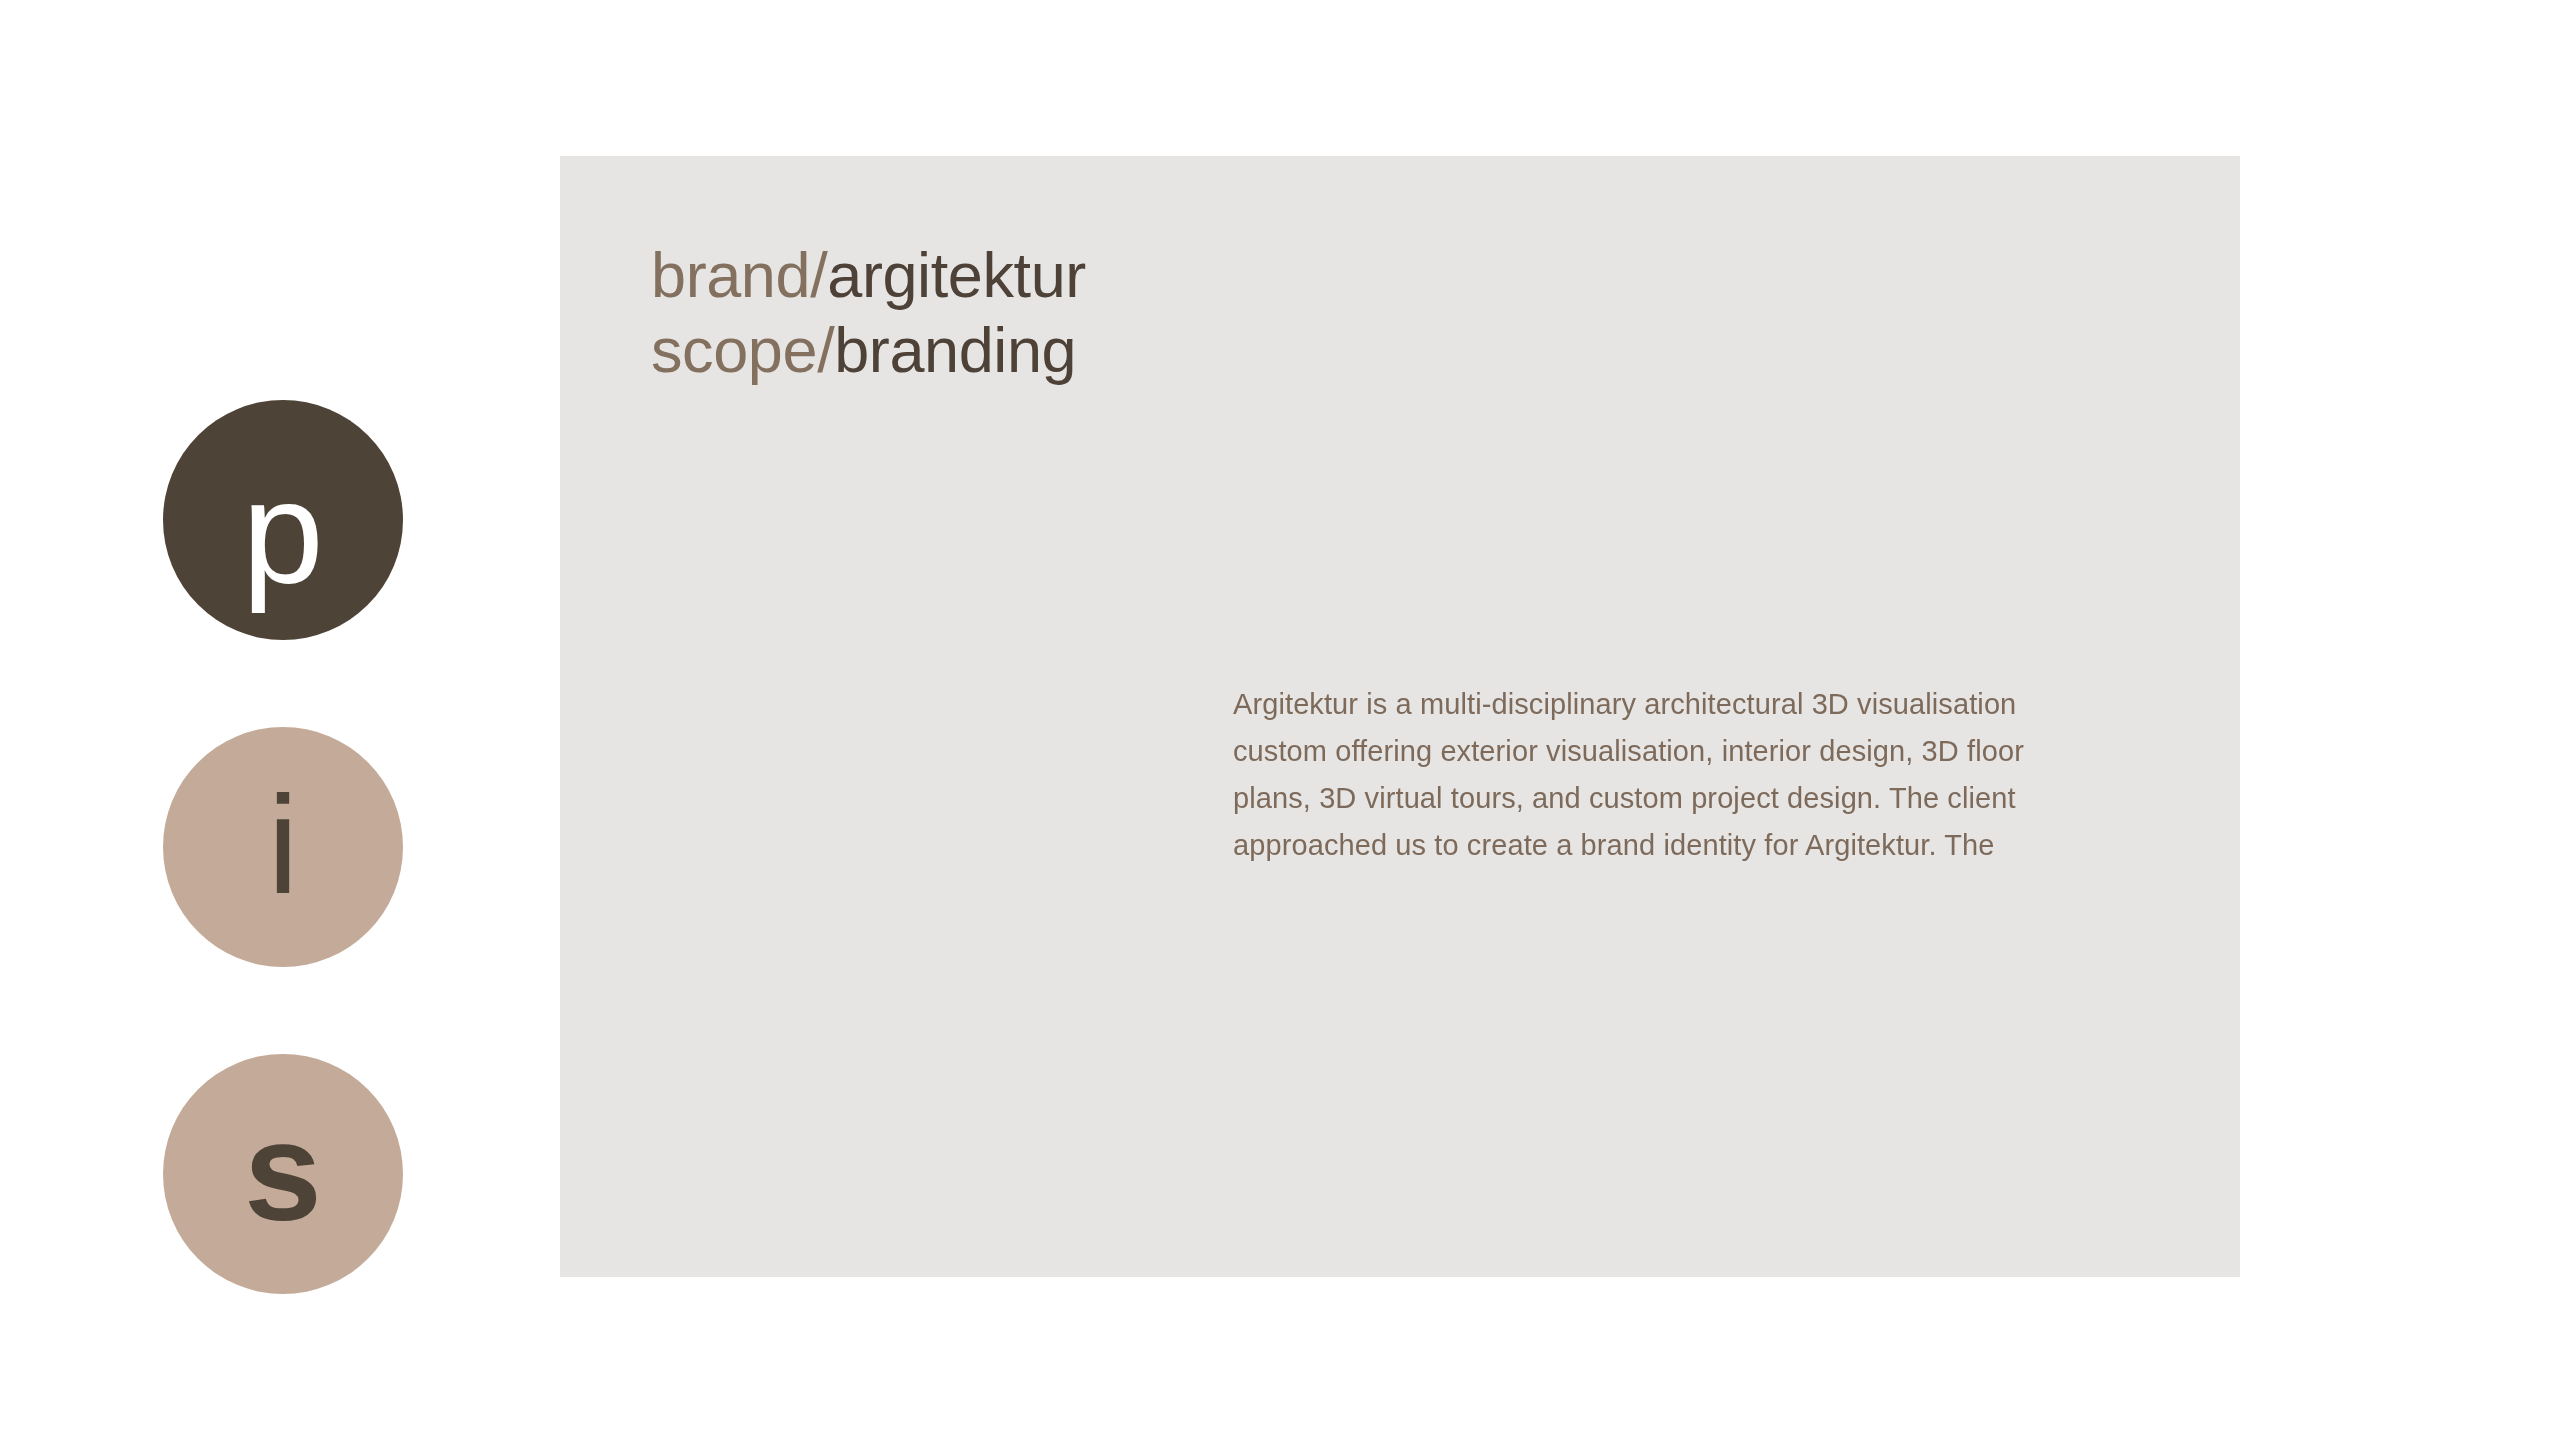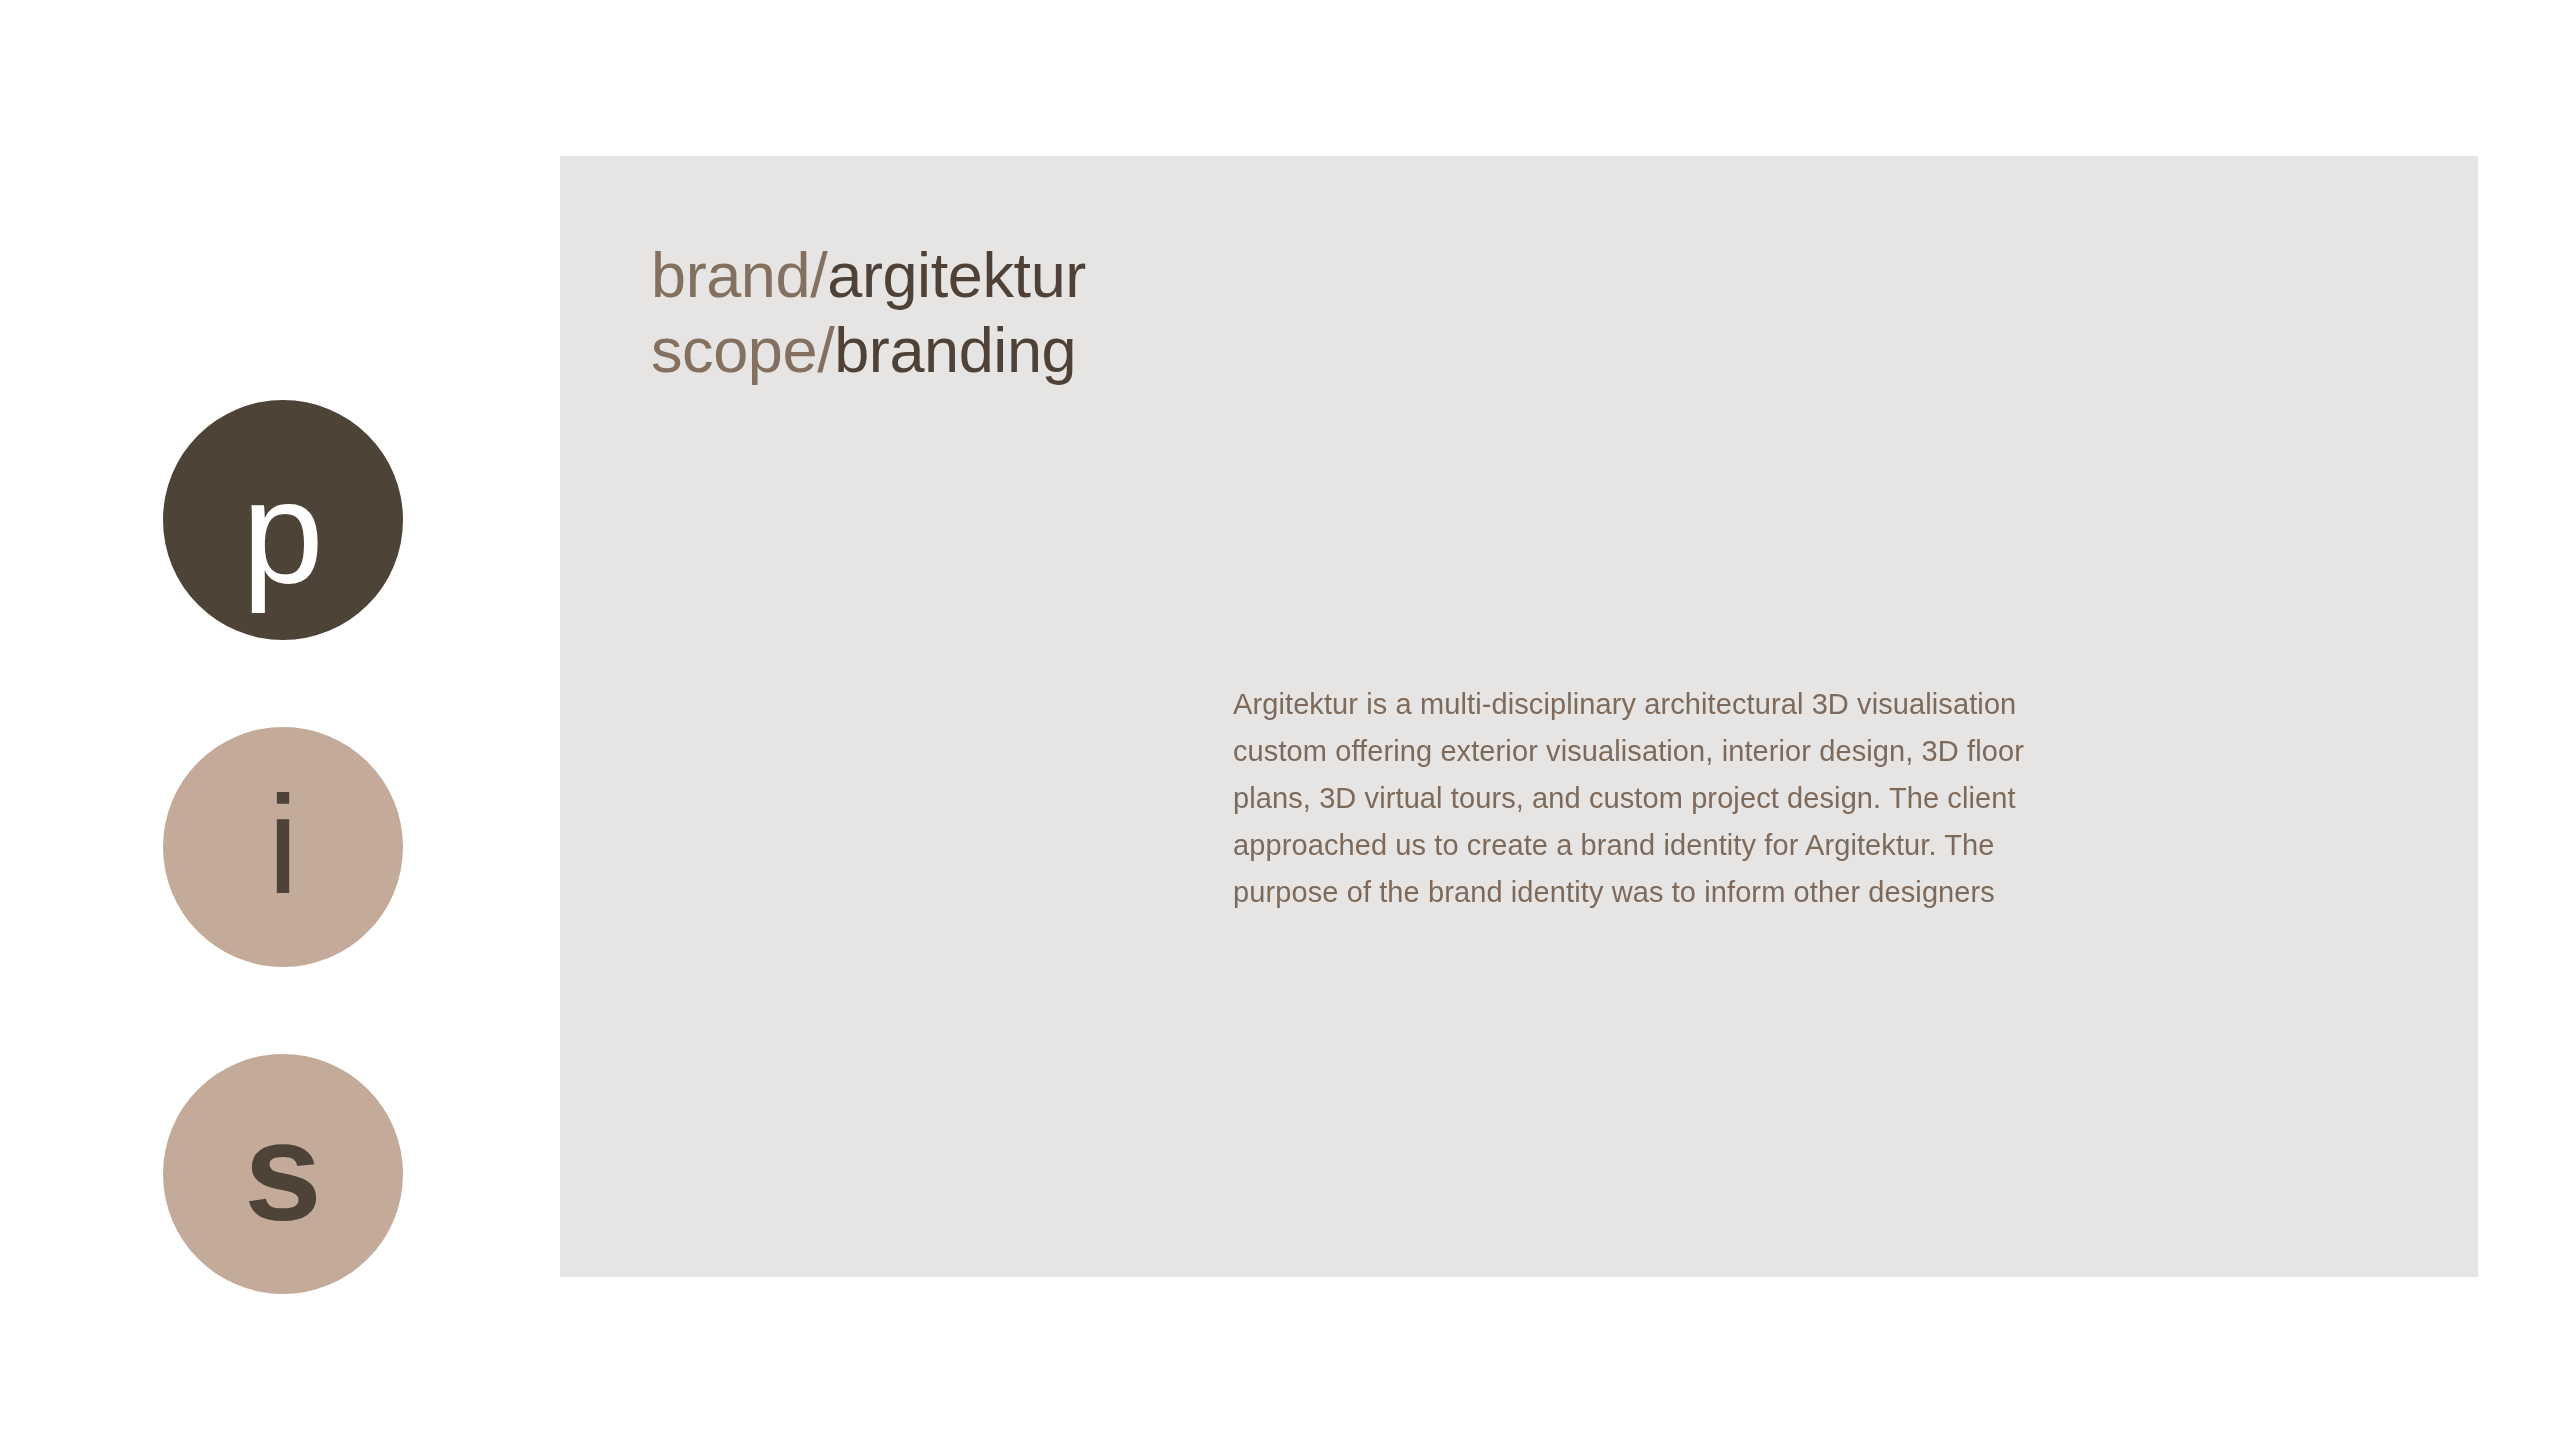--- a/index.html
+++ b/index.html
@@ -61,21 +61,21 @@
     font-size: 140px;
     font-weight: 700;
     margin-top: -4.4px;
   }
 
   
   .panel {
     position: absolute;
     left: 560px;
     top: 156px;
-    width: 1918px;
+    width: 1680px;
     height: 1121px;
     background: #e6e5e3;
   }
 
   
   .meta-heading {
     position: absolute;
     left: 91px;
     top: 82px;
     font-size: 63px;
@@ -136,19 +136,18 @@
         <span class="meta-key" style="color: rgb(131, 112, 94);">scope</span><span class="meta-sep" style="color: rgb(131, 112, 94);">/</span><span class="meta-val" style="color: rgb(78, 66, 56); text-align: right;">branding</span>
       </span>
 
     </div>
 
     <div class="body-copy" style="color: rgb(125, 106, 90);">
       <span class="body-line">Argitektur is a multi-disciplinary architectural 3D visualisation</span>
       <span class="body-line">custom offering exterior visualisation, interior design, 3D floor</span>
       <span class="body-line">plans, 3D virtual tours, and custom project design. The client</span>
       <span class="body-line">approached us to create a brand identity for Argitektur. The</span>
-      <span class="body-line">purpose of the brand identity was to inform other designers</span>
     </div>
 
   </div>
 
 </div>
 
 
 </body></html>

